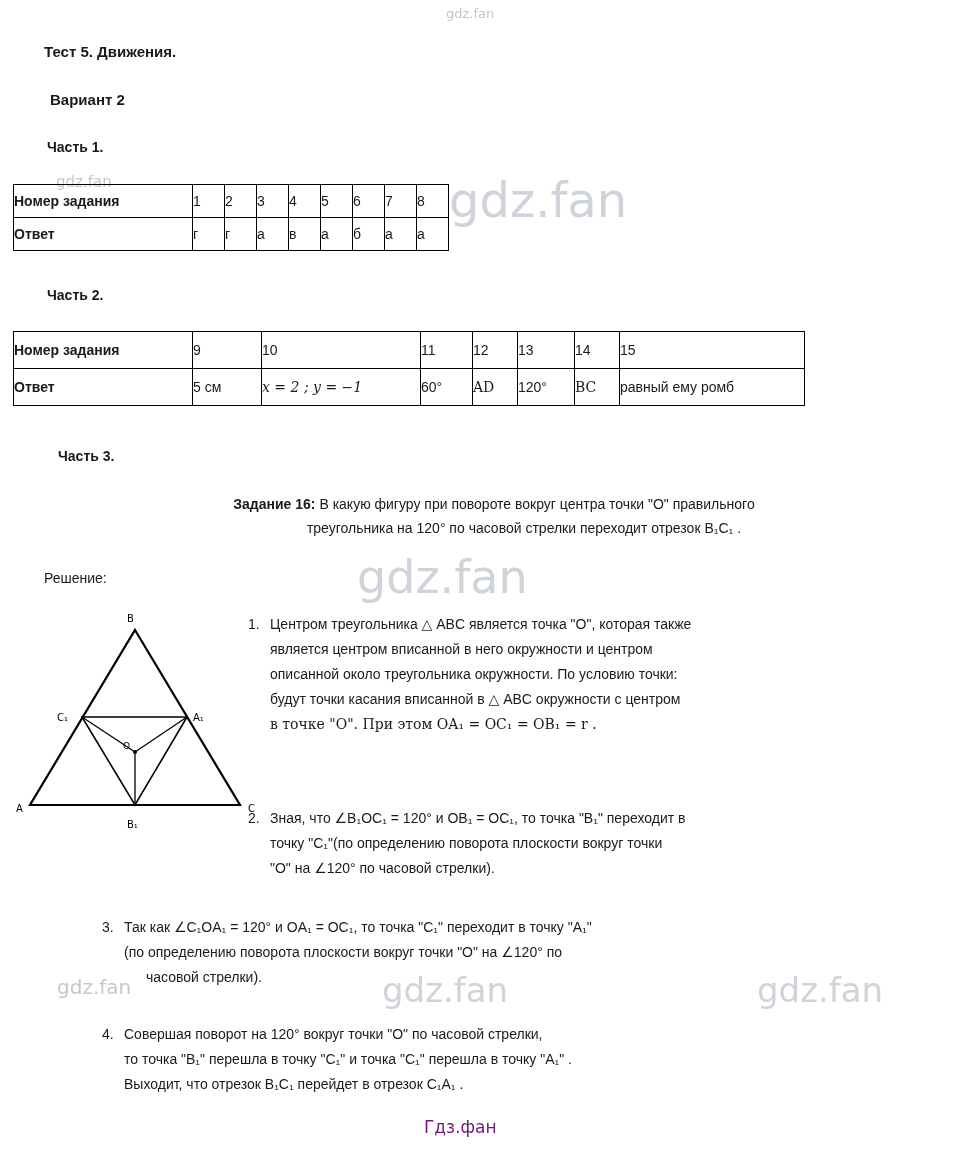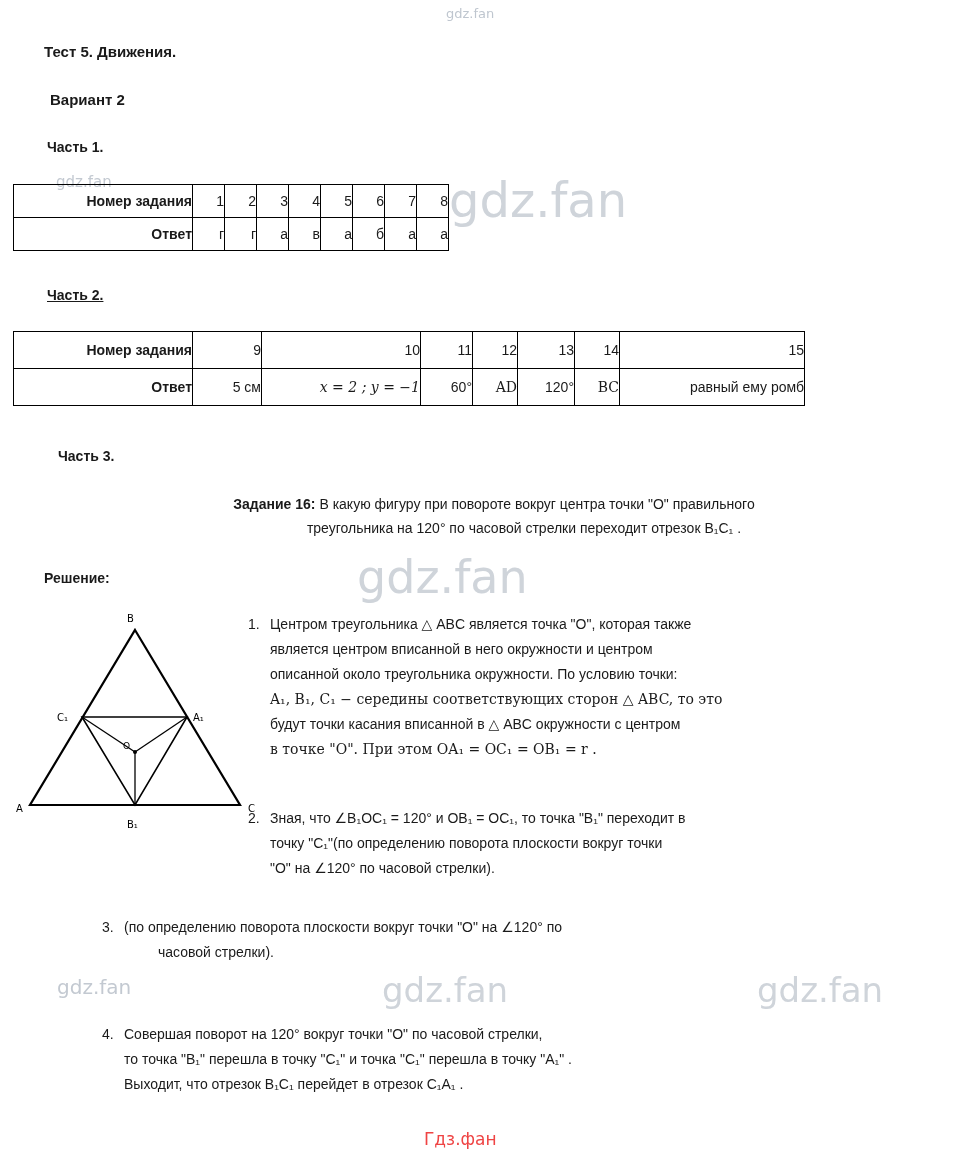--- a/index.html
+++ b/index.html
@@ -22,38 +22,38 @@
     white-space: nowrap;
     pointer-events: none;
   }
   .wm-top { top: 6px; left: 446px; font-size: 13px; color:#bfc6cf; }
   .wm-big1 { top: 172px; left: 449px; font-size: 48px; color:#cfd4da; }
   .wm-small1 { top: 173px; left: 56px; font-size: 15px; color:#c3c9d1; }
   .wm-big2 { top: 550px; left: 357px; font-size: 46px; color:#cfd4da; }
   .wm-big3 { top: 970px; left: 382px; font-size: 34px; color:#cfd4da; }
   .wm-big4 { top: 970px; left: 757px; font-size: 34px; color:#cfd4da; }
   .wm-small2 { top: 975px; left: 57px; font-size: 20px; color:#c3c9d1; }
-  .wm-bottom { bottom: 10px; left: 424px; font-size: 17px; color:#ef4444;text-align:center; }
+  .wm-bottom { bottom: 22px; left: 424px; font-size: 17px; color:#701a75;text-align:center; }
 
   .t-title { position:absolute; left:44px; top:43px; font-size:15px; font-weight:bold; }
   .t-variant { position:absolute; left:50px; top:91px; font-size:15px; font-weight:bold; }
   .t-part1 { position:absolute; left:47px; top:139px; font-size:14px; font-weight:bold; }
-  .t-part2 { position:absolute; left:47px; top:287px; font-size:14px; font-weight:bold;text-decoration:underline; }
+  .t-part2 { position:absolute; left:47px; top:287px; font-size:14px; font-weight:bold; }
   .t-part3 { position:absolute; left:58px; top:448px; font-size:14px; font-weight:bold; }
-  .t-solution { position:absolute; left:44px; top:570px; font-size:14px; font-weight:bold; }
+  .t-solution { position:absolute; left:44px; top:570px; font-size:14px; font-weight:normal; }
 
   
   table.tbl {
     position:absolute;
     border-collapse: collapse;
     background: transparent;
   }
   table.tbl td {
     border: 1px solid #000;
-    text-align: right;
+    text-align: left;
     vertical-align: middle;
     font-size: 14px;
     padding: 0;
     height: 32px;
   }
   table.tbl td.hdr { font-weight: bold; }
 
   #table1 { left: 13px; top: 184px; }
   #table1 td.rowlabel { width: 178px; }
   #table1 td.cell { width: 31px; }
@@ -186,40 +186,40 @@
       <text x="113" y="149" font-family="DejaVu Sans, sans-serif" font-size="9">O</text>
     </svg>
   </div>
 
   <div class="sol" id="sol1">
     <span class="num">1.</span>
     <div class="body">
       <span class="l2">Центром треугольника △ ABC является точка "O", которая также</span>
       <span class="l2">является центром вписанной в него окружности и центром</span>
       <span class="l2">описанной около треугольника окружности. По условию точки:</span>
-      <span class="l2 serif">A₁, B₁, C₁ − середины соответствующих сторон △ ABC, то это</span>
       <span class="l2">будут точки касания вписанной в △ ABC окружности с центром</span>
       <span class="l2 serif">в точке "O". При этом OA₁ = OC₁ = OB₁ = r .</span>
     </div>
   </div>
 
   <div class="sol" id="sol2">
     <span class="num">2.</span>
     <div class="body">
       <span class="l2">Зная, что ∠B₁OC₁ = 120° и OB₁ = OC₁, то точка "B₁" переходит в</span>
       <span class="l2">точку "C₁"(по определению поворота плоскости вокруг точки</span>
       <span class="l2">"O" на ∠120° по часовой стрелки).</span>
     </div>
   </div>
 
   <div class="sol" id="sol3">
     <span class="num">3.</span>
     <div class="body">
+      <span class="l2">Так как ∠C₁OA₁ = 120° и OA₁ = OC₁, то точка "C₁" переходит в точку "A₁"</span>
       <span class="l2">(по определению поворота плоскости вокруг точки "O" на ∠120° по</span>
-      <span class="l2" style="margin-left:34px">часовой стрелки).</span>
+      <span class="l2" style="margin-left:22px">часовой стрелки).</span>
     </div>
   </div>
 
   <div class="sol" id="sol4">
     <span class="num">4.</span>
     <div class="body">
       <span class="l2">Совершая поворот на 120° вокруг точки "O" по часовой стрелки,</span>
       <span class="l2">то точка "B₁" перешла в точку "C₁" и точка "C₁"  перешла в точку "A₁" .</span>
       <span class="l2">Выходит, что отрезок B₁C₁ перейдет в отрезок C₁A₁ .</span>
     </div>

